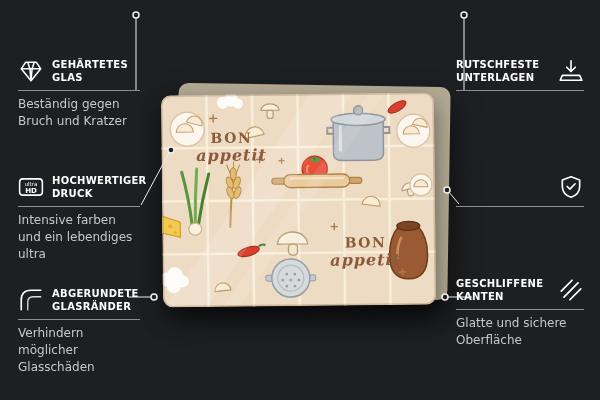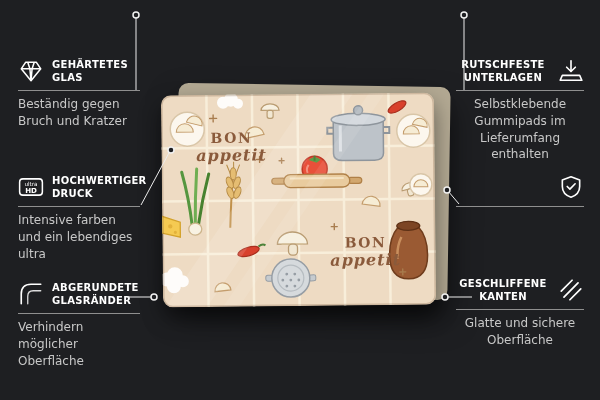--- a/index.html
+++ b/index.html
@@ -16,21 +16,21 @@
     background:#b3a993; border-radius:10px; transform:rotate(0.9deg);
     box-shadow:0 18px 30px rgba(0,0,0,.55); z-index:1;
   }
   .product {
     position:absolute; left:162px; top:94px; width:273px; height:212px;
     transform:rotate(-0.6deg); border-radius:10px; overflow:hidden;
     box-shadow:0 10px 22px rgba(0,0,0,.45); z-index:2;
   }
   .product svg { display:block; width:100%; height:100%; }
   .callout { position:absolute; width:122px; color:#fff; z-index:4; }
-  .callout.right { width:128px; text-align:center; }
+  .callout.right { width:128px; text-align:left; }
   .head { display:flex; align-items:center; gap:8px; min-height:30px; }
   .callout.right .head { flex-direction:row-reverse; }
   .icon { width:26px; height:26px; flex:0 0 26px; display:block; }
   .icon svg { width:26px; height:26px; display:block; }
   .title { flex:1; font-size:10px; font-weight:bold; letter-spacing:.3px; line-height:1.3; text-transform:uppercase; }
   .rule { border-top:1px solid #8f8f8f; margin:4px 0 5px; }
   .desc { font-size:12px; color:#c8c8c8; line-height:1.4; }
 </style>
 </head>
 <body>
@@ -241,47 +241,46 @@
           <text x="12" y="11" font-size="5.2" fill="#fff" text-anchor="middle" font-family="DejaVu Sans, sans-serif">ultra</text>
           <text x="12" y="17.5" font-size="6.5" font-weight="bold" fill="#fff" text-anchor="middle" font-family="DejaVu Sans, sans-serif">HD</text>
         </svg>
       </span>
       <span class="title">HOCHWERTIGER DRUCK</span>
     </div>
     <div class="rule"></div>
     <div class="desc">Intensive farben und ein lebendiges ultra</div>
   </div>
 
-  <div class="callout left" style="left:18px; top:279px">
+  <div class="callout left" style="left:18px; top:285px">
     <div class="head">
       <span class="icon">
         <svg viewBox="0 0 24 24" fill="none" stroke="#fff" stroke-width="1.5" stroke-linecap="round">
           <path d="M3 21 V12 Q3 3 12 3 H21"></path>
           <path d="M9 21 V14 Q9 9 14 9 H21" stroke-width="1.2" opacity="0.85"></path>
         </svg>
       </span>
       <span class="title">ABGERUNDETE GLASRÄNDER</span>
     </div>
     <div class="rule"></div>
-    <div class="desc">Verhindern möglicher Oberfläche</div>
+    <div class="desc">Verhindern möglicher Glasschäden</div>
   </div>
 
   <div class="callout right" style="left:456px; top:56px">
     <div class="head">
       <span class="icon">
         <svg viewBox="0 0 24 24" fill="none" stroke="#fff" stroke-width="1.5" stroke-linecap="round" stroke-linejoin="round">
           <path d="M12 2.5 V12"></path>
           <path d="M8 8.5 L12 12.5 L16 8.5"></path>
           <path d="M4 16 H20 L22 20.5 H2 Z"></path>
         </svg>
       </span>
       <span class="title">RUTSCHFESTE UNTERLAGEN</span>
     </div>
     <div class="rule"></div>
-    <div class="desc">Selbstklebende Gummipads im Lieferumfang enthalten</div>
   </div>
 
   <div class="callout right" style="left:456px; top:172px">
     <div class="head">
       <span class="icon">
         <svg viewBox="0 0 24 24" fill="none" stroke="#fff" stroke-width="1.5" stroke-linejoin="round" stroke-linecap="round">
           <path d="M12 2.5 L20 5.5 V11.5 C20 16.5 16.7 19.8 12 21.5 C7.3 19.8 4 16.5 4 11.5 V5.5 Z"></path>
           <path d="M8.5 11.5 L11 14 L15.8 9"></path>
         </svg>
       </span>

